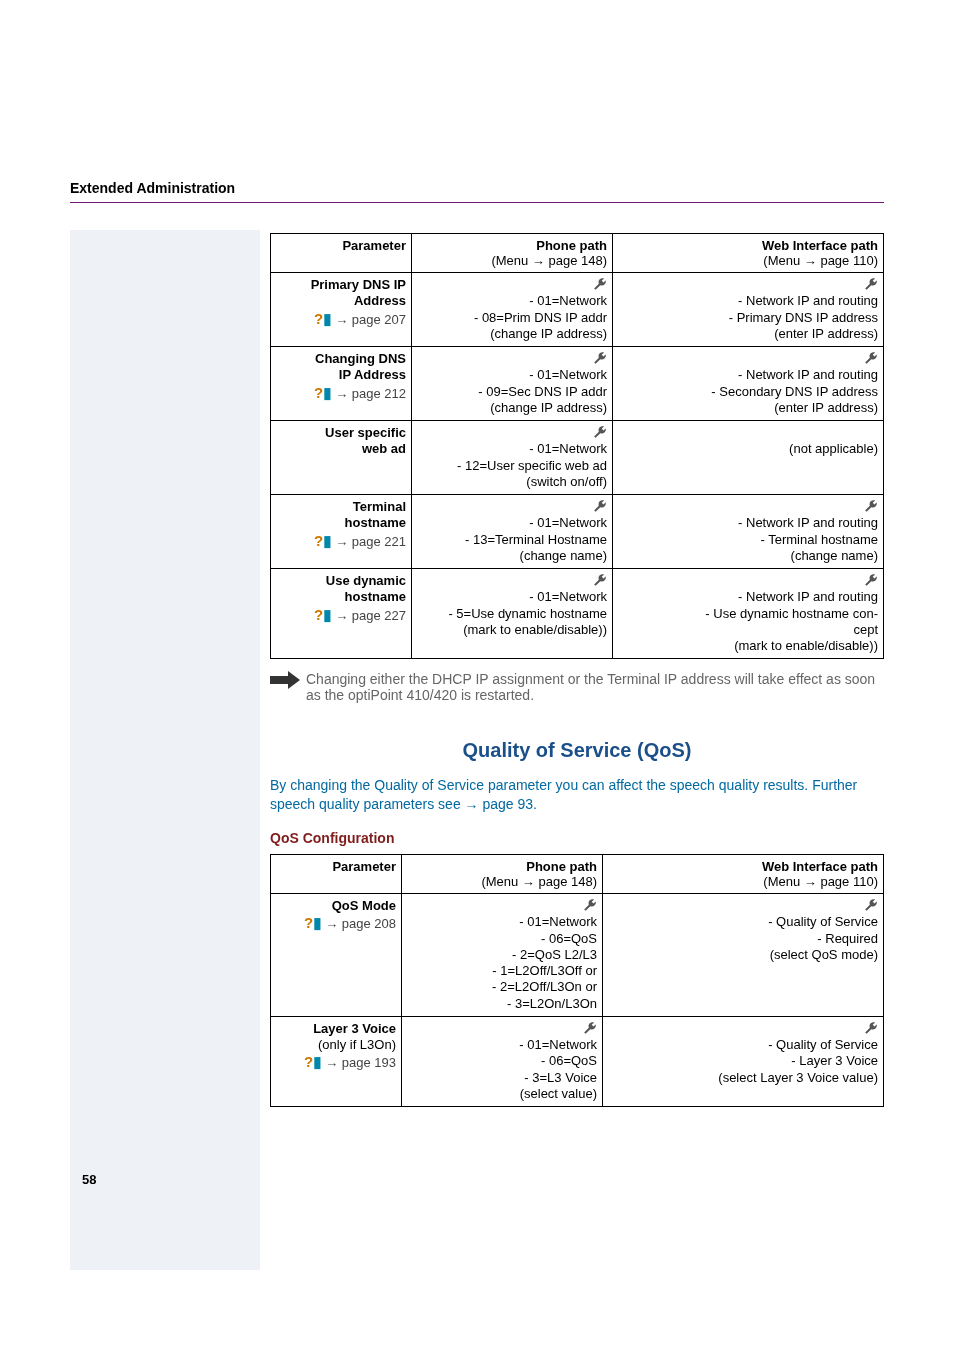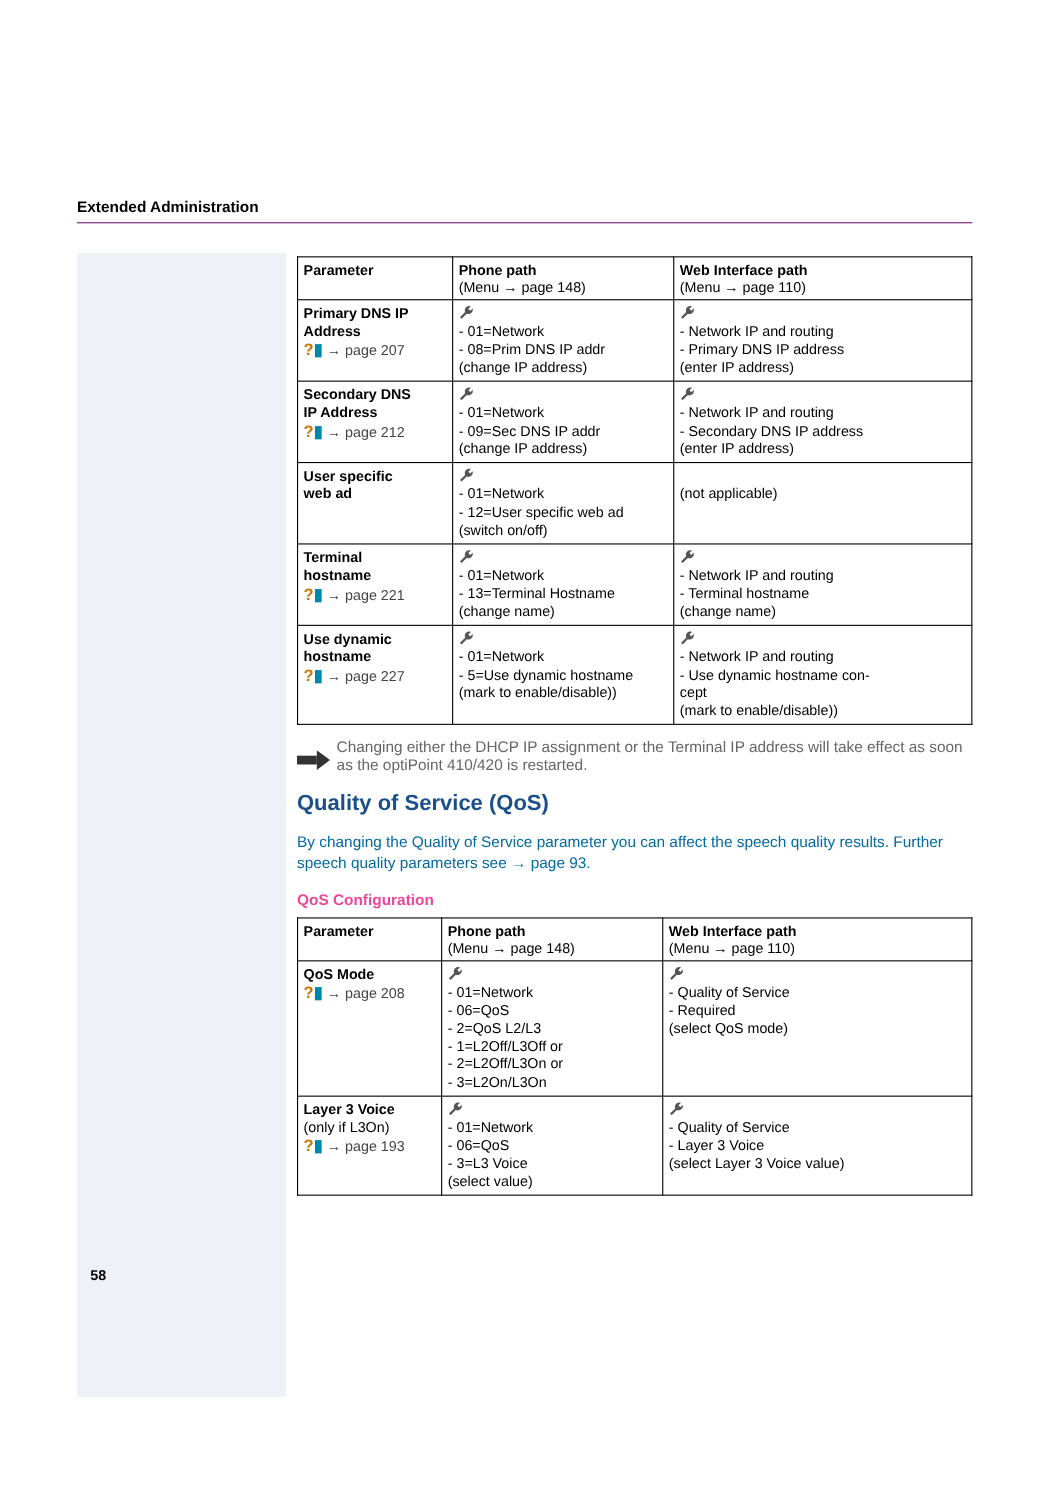--- a/index.html
+++ b/index.html
@@ -35,49 +35,50 @@
   }
   table.box {
     border-collapse: collapse;
     width: 100%;
     font-size: 13px;
   }
   table.box td, table.box th {
     border: 1px solid #000;
     padding: 4px 5px;
     vertical-align: top;
-    text-align: left;
+    text-align: right;
   }
   .cell-line { line-height: 1.25; }
   .bold { font-weight: bold; }
   .note-row {
     display: flex;
-    align-items: flex-end;
-    margin: 12px 0 16px 0;
+    align-items: flex-start;
+    margin: 12px 0 36px 0;
     font-size: 14px;
     color: #555;
   }
   .note-arrow {
     width: 36px;
     flex-shrink: 0;
   }
   .h2 {
     color: #1a4f8a;
     font-size: 20px;
     font-weight: bold;
     margin: 10px 0 14px 0;
+    text-align: center;
   }
   .body-text {
     font-size: 14px;
     color: #0369a1;
     margin-bottom: 16px;
     line-height: 1.35;
   }
   .h3 {
-    color: #ec4899;
+    color: #7f1d1d;
     font-size: 14px;
     font-weight: bold;
     margin: 6px 0 8px 0;
   }
   .page-num {
     position: absolute;
     left: 82px;
     bottom: -40px;
     font-size: 13px;
     font-weight: bold;
@@ -122,21 +123,21 @@
                     </svg></span><br><span>- 01=Network</span><br><span>- 08=Prim DNS IP addr</span><br><span>(change IP address)</span><br></div>
               </td>
               <td>
                 <div class="cell-line"><span><svg width="14" height="14" viewBox="0 0 24 24" style="vertical-align:-2px">
                       <path fill="#555" d="M22 5.5l-4 4-3-3 4-4c-2.5-1-5.5-.5-7.5 1.5-2 2-2.5 5-1.5 7.5L2 19.5 4.5 22l8-8c2.5 1 5.5.5 7.5-1.5 2-2 2.5-5 1.5-7z"></path>
                     </svg></span><br><span>- Network IP and routing</span><br><span>- Primary DNS IP address</span><br><span>(enter IP address)</span><br></div>
               </td>
             </tr>
             <tr>
               <td>
-                <div class="cell-line"><span class="bold">Secondary DNS</span><br><span class="bold">IP Address</span><br><span class="darkgray"><span style="color:#c70;font-weight:bold;font-size:15px">?<span style="color:#08a">▮</span></span><span> → page 212</span></span></div>
+                <div class="cell-line"><span class="bold">Changing DNS</span><br><span class="bold">IP Address</span><br><span class="darkgray"><span style="color:#c70;font-weight:bold;font-size:15px">?<span style="color:#08a">▮</span></span><span> → page 212</span></span></div>
               </td>
               <td>
                 <div class="cell-line"><span><svg width="14" height="14" viewBox="0 0 24 24" style="vertical-align:-2px">
                       <path fill="#555" d="M22 5.5l-4 4-3-3 4-4c-2.5-1-5.5-.5-7.5 1.5-2 2-2.5 5-1.5 7.5L2 19.5 4.5 22l8-8c2.5 1 5.5.5 7.5-1.5 2-2 2.5-5 1.5-7z"></path>
                     </svg></span><br><span>- 01=Network</span><br><span>- 09=Sec DNS IP addr</span><br><span>(change IP address)</span><br></div>
               </td>
               <td>
                 <div class="cell-line"><span><svg width="14" height="14" viewBox="0 0 24 24" style="vertical-align:-2px">
                       <path fill="#555" d="M22 5.5l-4 4-3-3 4-4c-2.5-1-5.5-.5-7.5 1.5-2 2-2.5 5-1.5 7.5L2 19.5 4.5 22l8-8c2.5 1 5.5.5 7.5-1.5 2-2 2.5-5 1.5-7z"></path>
                     </svg></span><br><span>- Network IP and routing</span><br><span>- Secondary DNS IP address</span><br><span>(enter IP address)</span><br></div>

